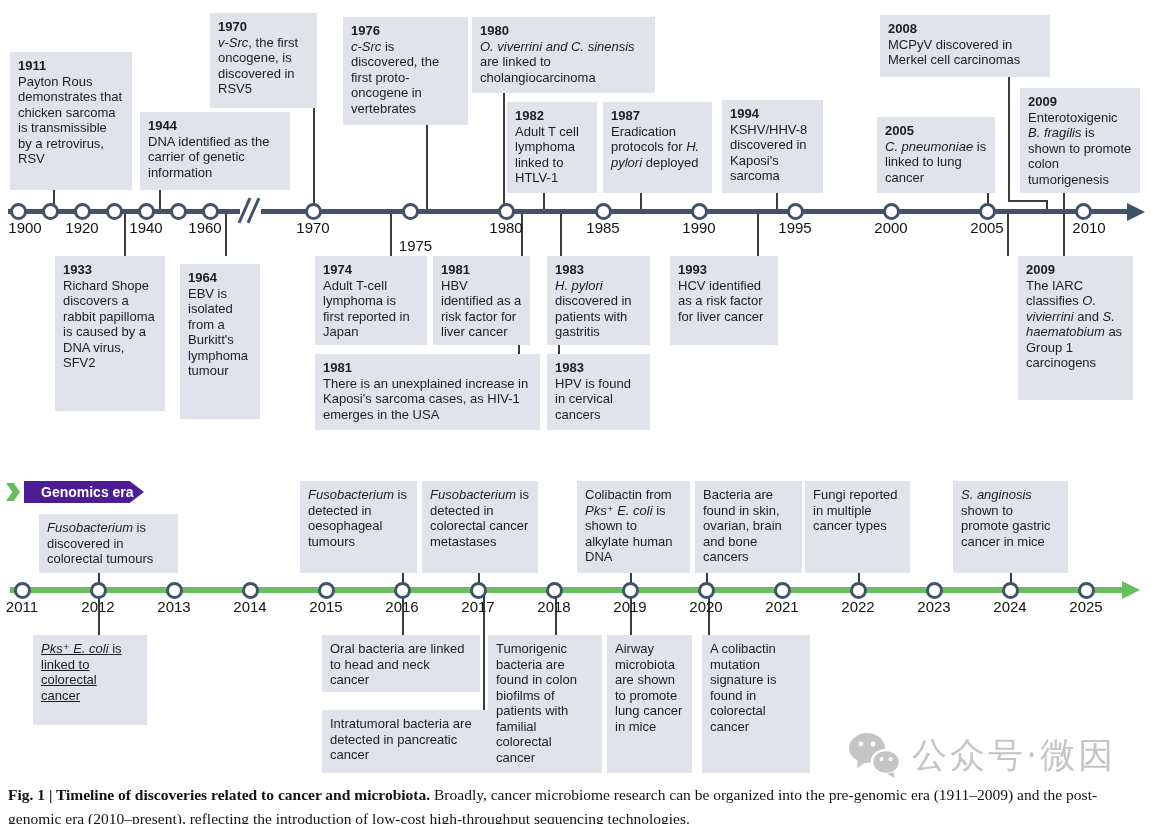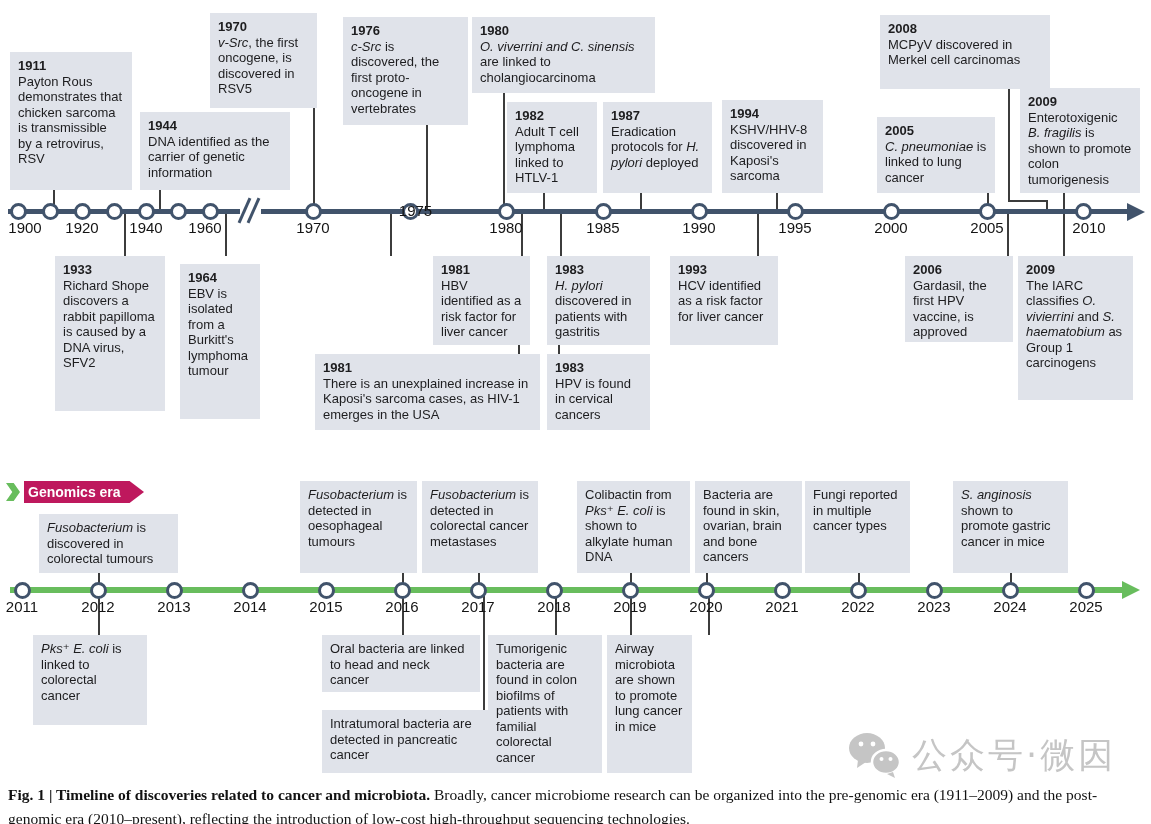--- a/index.html
+++ b/index.html
@@ -16,22 +16,22 @@
   .node{position:absolute;width:11px;height:11px;border:3px solid #41536b;border-radius:50%;
         background:#fff;z-index:2;}
   .alabel{position:absolute;transform:translateX(-50%);font-size:15px;color:#141414;
           white-space:nowrap;z-index:2;}
   .brk-gap{position:absolute;background:#ffffff;z-index:2;}
   .brk-slash{position:absolute;width:3px;height:27px;background:#41536b;transform:rotate(24deg);z-index:2;}
   .ebox{position:absolute;background:#e0e3ea;color:#1d1d1f;font-size:13px;line-height:15.5px;
         padding:6px 8px;box-sizing:border-box;z-index:3;}
   .eyear{font-weight:bold;}
   .etext i{font-style:italic;}
-  .banner{position:absolute;left:24px;top:481px;width:120px;height:22px;background:#be185d;
-          color:#fff;font-size:14px;font-weight:bold;line-height:22px;padding-left:4px;
+  .banner{position:absolute;left:24px;top:481px;width:120px;height:22px;background:#4c1d95;
+          color:#fff;font-size:14px;font-weight:bold;line-height:22px;padding-left:17px;
           box-sizing:border-box;clip-path:polygon(0 0,88% 0,100% 50%,88% 100%,0 100%);z-index:3;}
   .banner-chevron{position:absolute;left:6px;top:483px;width:14px;height:18px;background:#68bd5d;
           clip-path:polygon(0 0,55% 0,100% 50%,55% 100%,0 100%,45% 50%);z-index:3;}
   .caption{position:absolute;left:8px;top:783px;width:1138px;margin:0;
            font-family:"Liberation Serif","DejaVu Serif",serif;font-size:15.5px;
            line-height:24px;color:#121212;z-index:4;}
   .caption b{font-weight:bold;}
   .watermark{position:absolute;left:846px;top:731px;display:flex;align-items:center;gap:10px;
              color:#c5c5c5;font-size:35px;letter-spacing:3px;z-index:5;pointer-events:none;
              font-family:"DejaVu Sans",sans-serif;}
@@ -76,21 +76,21 @@
     <div class="node" style="left: 690.5px; top: 203px;"></div>
     <div class="node" style="left: 786.5px; top: 203px;"></div>
     <div class="node" style="left: 882.5px; top: 203px;"></div>
     <div class="node" style="left: 978.5px; top: 203px;"></div>
     <div class="node" style="left: 1074.5px; top: 203px;"></div>
     <div class="alabel" style="left: 25px; top: 219px;">1900</div>
     <div class="alabel" style="left: 82px; top: 219px;">1920</div>
     <div class="alabel" style="left: 146px; top: 219px;">1940</div>
     <div class="alabel" style="left: 205px; top: 219px;">1960</div>
     <div class="alabel" style="left: 313px; top: 219px;">1970</div>
-    <div class="alabel" style="left: 410px; top: 202px; padding-left: 11px;">1975</div>
+    <div class="alabel" style="left: 410px; top: 237px; padding-left: 11px;">1975</div>
     <div class="alabel" style="left: 506px; top: 219px;">1980</div>
     <div class="alabel" style="left: 603px; top: 219px;">1985</div>
     <div class="alabel" style="left: 699px; top: 219px;">1990</div>
     <div class="alabel" style="left: 795px; top: 219px;">1995</div>
     <div class="alabel" style="left: 891px; top: 219px;">2000</div>
     <div class="alabel" style="left: 987px; top: 219px;">2005</div>
     <div class="alabel" style="left: 1089px; top: 219px;">2010</div>
     <div class="brk-gap" style="left: 240px; top: 206px; width: 21px; height: 11px;"></div>
     <div class="brk-slash" style="left: 243px; top: 197px;"></div>
     <div class="brk-slash" style="left: 252px; top: 197px;"></div>
@@ -164,21 +164,21 @@
     <div class="ebox" style="left: 722px; top: 100px; width: 101px; height: 93px;">
       <div class="eyear">1994</div>
       <div class="etext">KSHV/HHV-8 discovered in Kaposi's sarcoma</div>
     </div>
     <div class="conn" style="left: 776px; top: 193px; width: 1.5px; height: 19px;"></div>
     <div class="ebox" style="left: 877px; top: 117px; width: 118px; height: 76px;">
       <div class="eyear">2005</div>
       <div class="etext"><i>C. pneumoniae</i> is linked to lung cancer</div>
     </div>
     <div class="conn" style="left: 987px; top: 193px; width: 1.5px; height: 19px;"></div>
-    <div class="ebox" style="left: 880px; top: 15px; width: 170px; height: 74px;">
+    <div class="ebox" style="left: 880px; top: 15px; width: 170px; height: 62px;">
       <div class="eyear">2008</div>
       <div class="etext">MCPyV discovered in Merkel cell carcinomas</div>
     </div>
     <div class="conn" style="left: 1008px; top: 73px; width: 1.5px; height: 128px;"></div>
     <div class="conn" style="left: 1008px; top: 200px; width: 39px; height: 1.5px;"></div>
     <div class="conn" style="left: 1046px; top: 200px; width: 1.5px; height: 12px;"></div>
     <div class="ebox" style="left: 1020px; top: 88px; width: 120px; height: 105px;">
       <div class="eyear">2009</div>
       <div class="etext">Enterotoxigenic <i>B. fragilis</i> is shown to promote colon tumorigenesis</div>
     </div>
@@ -186,20 +186,24 @@
     <div class="ebox" style="left: 55px; top: 256px; width: 110px; height: 155px;">
       <div class="eyear">1933</div>
       <div class="etext">Richard Shope discovers a rabbit papilloma is caused by a DNA virus, SFV2</div>
     </div>
     <div class="conn" style="left: 124px; top: 214px; width: 1.5px; height: 42px;"></div>
     <div class="ebox" style="left: 180px; top: 264px; width: 80px; height: 155px;">
       <div class="eyear">1964</div>
       <div class="etext">EBV is isolated from a Burkitt's lymphoma tumour</div>
     </div>
     <div class="conn" style="left: 225px; top: 214px; width: 1.5px; height: 42px;"></div>
+    <div class="ebox" style="left: 315px; top: 256px; width: 112px; height: 89px;">
+      <div class="eyear">1974</div>
+      <div class="etext">Adult T-cell lymphoma is first reported in Japan</div>
+    </div>
     <div class="conn" style="left: 390px; top: 214px; width: 1.5px; height: 42px;"></div>
     <div class="ebox" style="left: 433px; top: 256px; width: 97px; height: 89px;">
       <div class="eyear">1981</div>
       <div class="etext">HBV identified as a risk factor for liver cancer</div>
     </div>
     <div class="conn" style="left: 521px; top: 214px; width: 1.5px; height: 42px;"></div>
     <div class="ebox" style="left: 315px; top: 354px; width: 225px; height: 76px;">
       <div class="eyear">1981</div>
       <div class="etext">There is an unexplained increase in Kaposi's sarcoma cases, as HIV-1 emerges in the USA</div>
     </div>
@@ -212,24 +216,20 @@
     <div class="ebox" style="left: 547px; top: 354px; width: 103px; height: 76px;">
       <div class="eyear">1983</div>
       <div class="etext">HPV is found in cervical cancers</div>
     </div>
     <div class="conn" style="left: 558px; top: 345px; width: 1.5px; height: 9px;"></div>
     <div class="ebox" style="left: 670px; top: 256px; width: 108px; height: 89px;">
       <div class="eyear">1993</div>
       <div class="etext">HCV identified as a risk factor for liver cancer</div>
     </div>
     <div class="conn" style="left: 757px; top: 214px; width: 1.5px; height: 42px;"></div>
-    <div class="ebox" style="left: 905px; top: 256px; width: 108px; height: 86px;">
-      <div class="eyear">2006</div>
-      <div class="etext">Gardasil, the first HPV vaccine, is approved</div>
-    </div>
     <div class="conn" style="left: 1007px; top: 214px; width: 1.5px; height: 42px;"></div>
     <div class="ebox" style="left: 1018px; top: 256px; width: 115px; height: 144px;">
       <div class="eyear">2009</div>
       <div class="etext">The IARC classifies <i>O. vivierrini</i> and <i>S. haematobium</i> as Group 1 carcinogens</div>
     </div>
     <div class="ebox" style="left: 39px; top: 514px; width: 139px; height: 59px;">
       <div class="etext"><i>Fusobacterium</i> is discovered in colorectal tumours</div>
     </div>
     <div class="conn" style="left: 98px; top: 573px; width: 1.5px; height: 16px;"></div>
     <div class="ebox" style="left: 300px; top: 481px; width: 117px; height: 92px;">
@@ -249,34 +249,37 @@
     </div>
     <div class="conn" style="left: 706px; top: 573px; width: 1.5px; height: 16px;"></div>
     <div class="ebox" style="left: 805px; top: 481px; width: 105px; height: 92px;">
       <div class="etext">Fungi reported in multiple cancer types</div>
     </div>
     <div class="conn" style="left: 858px; top: 573px; width: 1.5px; height: 16px;"></div>
     <div class="ebox" style="left: 953px; top: 481px; width: 115px; height: 92px;">
       <div class="etext"><i>S. anginosis</i> shown to promote gastric cancer in mice</div>
     </div>
     <div class="conn" style="left: 1010px; top: 573px; width: 1.5px; height: 16px;"></div>
-    <div class="ebox" style="left: 33px; top: 635px; width: 114px; height: 90px;">
+    <div class="ebox" style="left: 33px; top: 635px; width: 114px; height: 90px; text-decoration: underline;">
       <div class="etext"><i>Pks⁺ E. coli</i> is linked to colorectal cancer</div>
     </div>
     <div class="conn" style="left: 98px; top: 592px; width: 1.5px; height: 43px;"></div>
     <div class="ebox" style="left: 322px; top: 635px; width: 158px; height: 57px;">
       <div class="etext">Oral bacteria are linked to head and neck cancer</div>
     </div>
     <div class="conn" style="left: 402px; top: 592px; width: 1.5px; height: 43px;"></div>
     <div class="ebox" style="left: 322px; top: 710px; width: 168px; height: 63px;">
       <div class="etext">Intratumoral bacteria are detected in pancreatic cancer</div>
     </div>
     <div class="conn" style="left: 483px; top: 592px; width: 1.5px; height: 118px;"></div>
     <div class="ebox" style="left: 488px; top: 635px; width: 114px; height: 138px;">
       <div class="etext">Tumorigenic bacteria are found in colon biofilms of patients with familial colorectal cancer</div>
     </div>
     <div class="conn" style="left: 555px; top: 592px; width: 1.5px; height: 43px;"></div>
     <div class="ebox" style="left: 607px; top: 635px; width: 85px; height: 138px;">
       <div class="etext">Airway microbiota are shown to promote lung cancer in mice</div>
     </div>
     <div class="conn" style="left: 630px; top: 592px; width: 1.5px; height: 43px;"></div>
+    <div class="ebox" style="left: 702px; top: 635px; width: 108px; height: 138px;">
+      <div class="etext">A colibactin mutation signature is found in colorectal cancer</div>
+    </div>
     <div class="conn" style="left: 708px; top: 592px; width: 1.5px; height: 43px;"></div>
   </div>
 
 </body></html>

